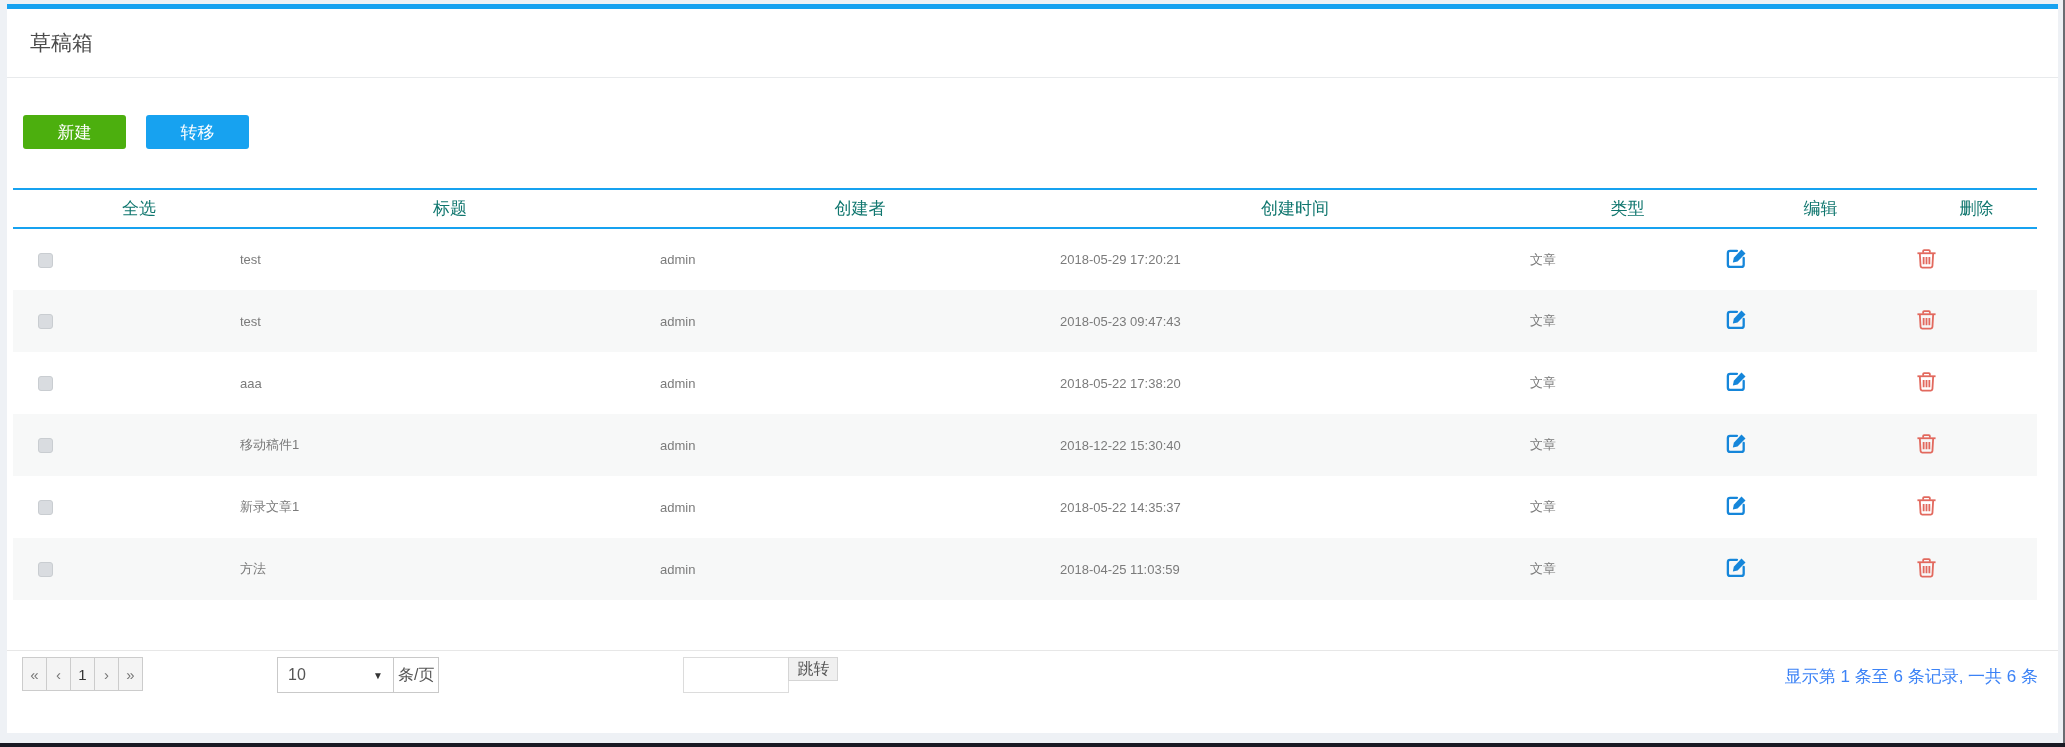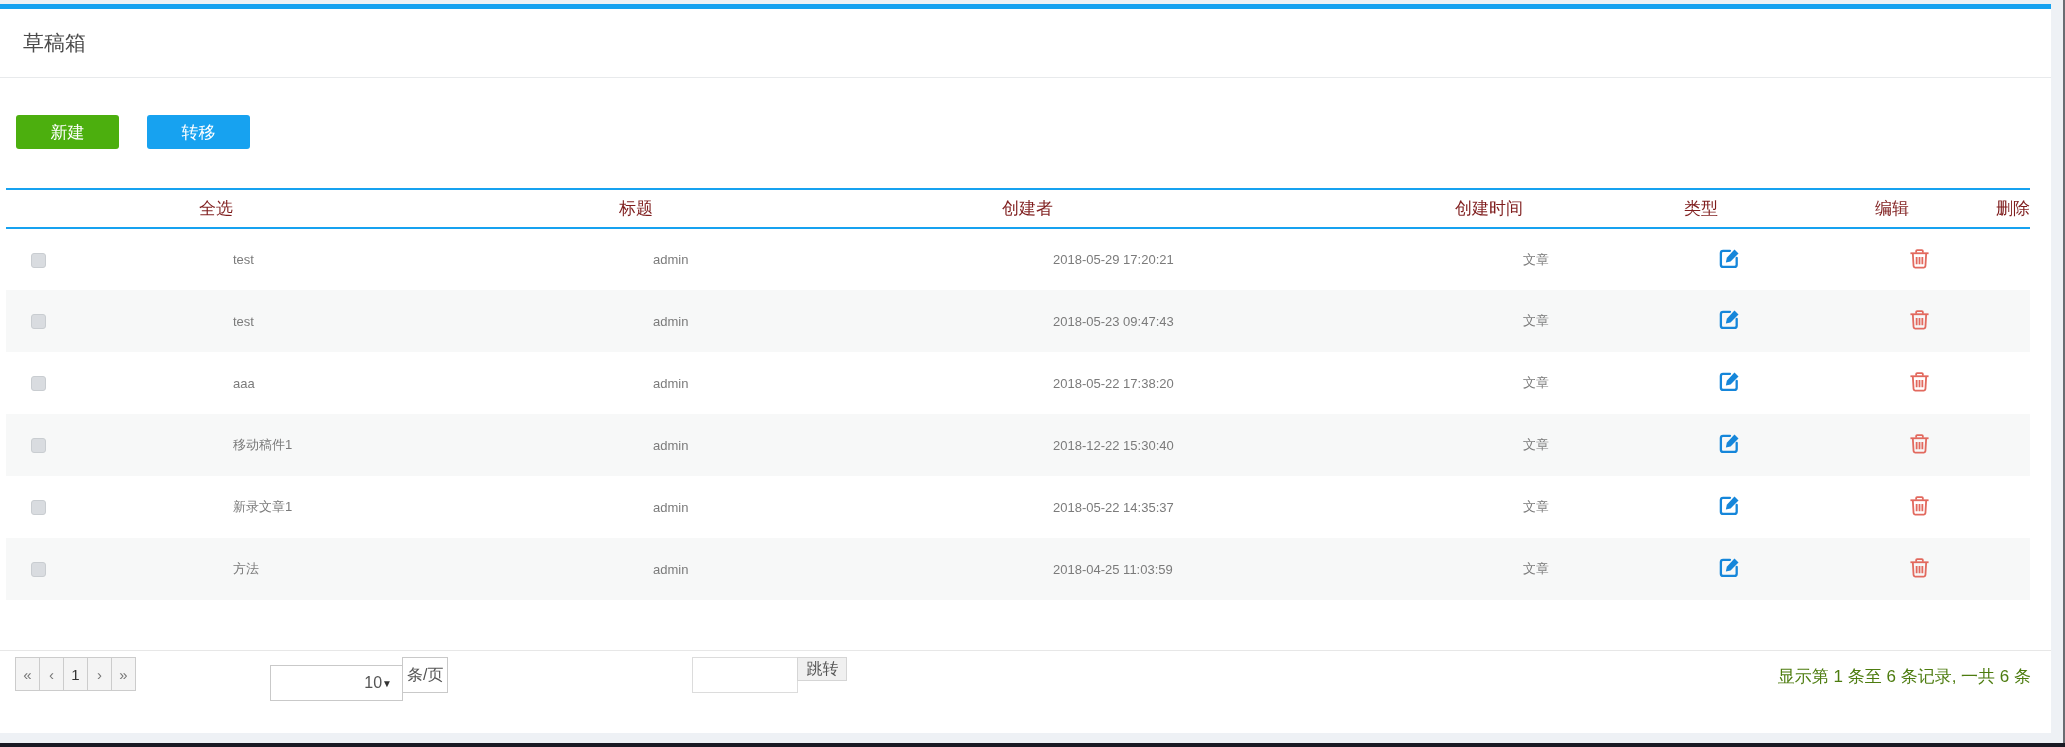--- a/index.html
+++ b/index.html
@@ -12,44 +12,44 @@
   html,body{margin:0;padding:0;}
   body{
     width:2065px;height:747px;position:relative;overflow:hidden;
     background:#eef1f5;
     font-family:"Liberation Sans","DejaVu Sans",sans-serif;
   }
   .edge-bottom{position:absolute;left:0;bottom:0;width:100%;height:4px;background:#191923;}
   .edge-right{position:absolute;top:0;right:0;width:2px;height:100%;background:#6a6c72;}
 
   .panel{
-    position:absolute;left:0;top:4px;width:2051px;height:729px;
+    position:absolute;left:7px;top:4px;width:2051px;height:729px;
     background:#ffffff;border-top:5px solid var(--accent);
   }
 
   .title-row{
     height:69px;display:flex;align-items:center;
     padding-left:23px;border-bottom:1px solid #e8eaec;
   }
   .page-title{font-size:21px;color:#4a4a4a;}
 
   .toolbar{margin:37px 0 0 16px;display:flex;}
   .btn{
     height:34px;min-width:103px;padding:0 24px;border:none;border-radius:3px;
     font-size:17px;color:#fff;cursor:pointer;
     font-family:"Liberation Sans","DejaVu Sans",sans-serif;
   }
-  .btn-new{background:var(--green);margin-right:28px;}
+  .btn-new{background:var(--green);margin-right:20px;}
   .btn-transfer{background:var(--accent);}
 
   .table-wrap{margin:39px 21px 0 6px;}
   table{width:100%;border-collapse:collapse;table-layout:fixed;}
   thead th{
     border-top:2px solid var(--accent);border-bottom:2px solid var(--accent);
-    height:39px;font-weight:400;font-size:17px;color:#7f1d1d;text-align:right;
+    height:39px;font-weight:400;font-size:17px;color:#0f766e;text-align:center;
     padding:0;
   }
   th:first-child,td:first-child{padding-left:25px;}
   tbody td{height:62px;font-size:13px;color:#7b7b7b;padding:0;}
   tbody tr:nth-child(even){background:#f7f8f8;}
 
   .checkbox{
     display:inline-block;width:15px;height:15px;border-radius:3px;
     background:#d9dce0;border:1px solid #c9cdd1;cursor:pointer;vertical-align:middle;
   }
@@ -64,42 +64,42 @@
     width:25px;height:34px;border:1px solid #cccccc;background:#f4f4f4;color:#777;
     font-size:15px;display:flex;align-items:center;justify-content:center;
     cursor:pointer;margin-left:-1px;padding:0;
     font-family:"Liberation Sans","DejaVu Sans",sans-serif;
   }
   .pg-btn:first-child{margin-left:0;}
   .pg-btn.current{color:#333;}
 
   .size-group{display:flex;margin-left:134px;}
   .size-select{
-    width:133px;height:36px;border:1px solid #c9c9c9;background:#fff;
-    display:flex;align-items:center;justify-content:flex-end;
-    padding:0 10px;font-size:16px;color:#555;cursor:pointer;margin-top:8px;
+    width:117px;height:36px;border:1px solid #c9c9c9;background:#fff;
+    display:flex;align-items:center;justify-content:space-between;
+    padding:0 10px;font-size:16px;color:#555;cursor:pointer;
   }
   .size-select .caret{font-size:10px;color:#333;}
   .size-addon{
     height:36px;border:1px solid #c9c9c9;margin-left:-1px;background:#fff;
     display:flex;align-items:center;padding:0 4px;font-size:16px;color:#555;
   }
 
   .jump-group{display:flex;margin-left:244px;}
   .jump-input{
     width:106px;height:36px;border:1px solid #dcdcdc;background:#fff;
     padding:0 8px;font-size:16px;color:#555;outline:none;
     font-family:"Liberation Sans","DejaVu Sans",sans-serif;
   }
   .jump-btn{
     height:24px;min-width:44px;border:1px solid #d5d5d5;margin-left:-1px;
     background:#f0f0f0;color:#555;font-size:16px;cursor:pointer;padding:0 8px;
     font-family:"Liberation Sans","DejaVu Sans",sans-serif;
   }
-  .summary{margin-left:auto;margin-top:8px;color:#4d7c0f;font-size:17px;}
+  .summary{margin-left:auto;margin-top:8px;color:#3b82f6;font-size:17px;}
 </style>
 </head>
 <body>
 
 <div class="panel">
 
   <div class="title-row">
     <span class="page-title">草稿箱</span>
   </div>
 

